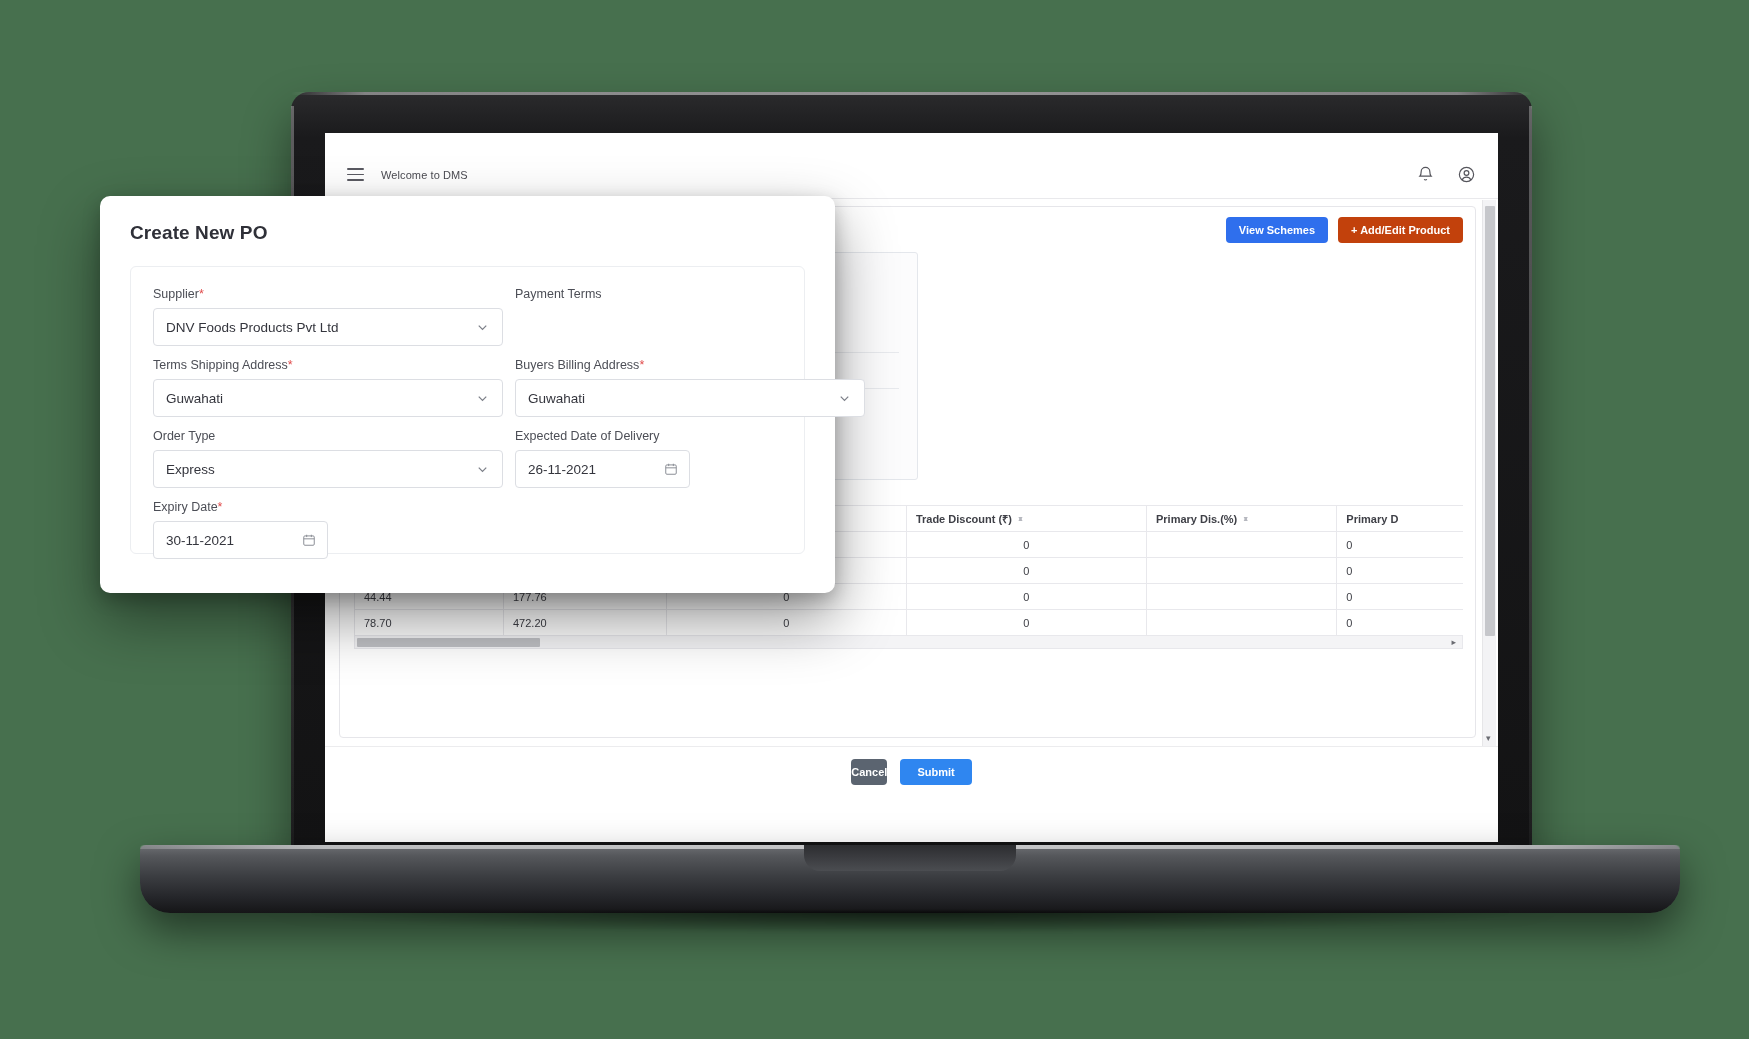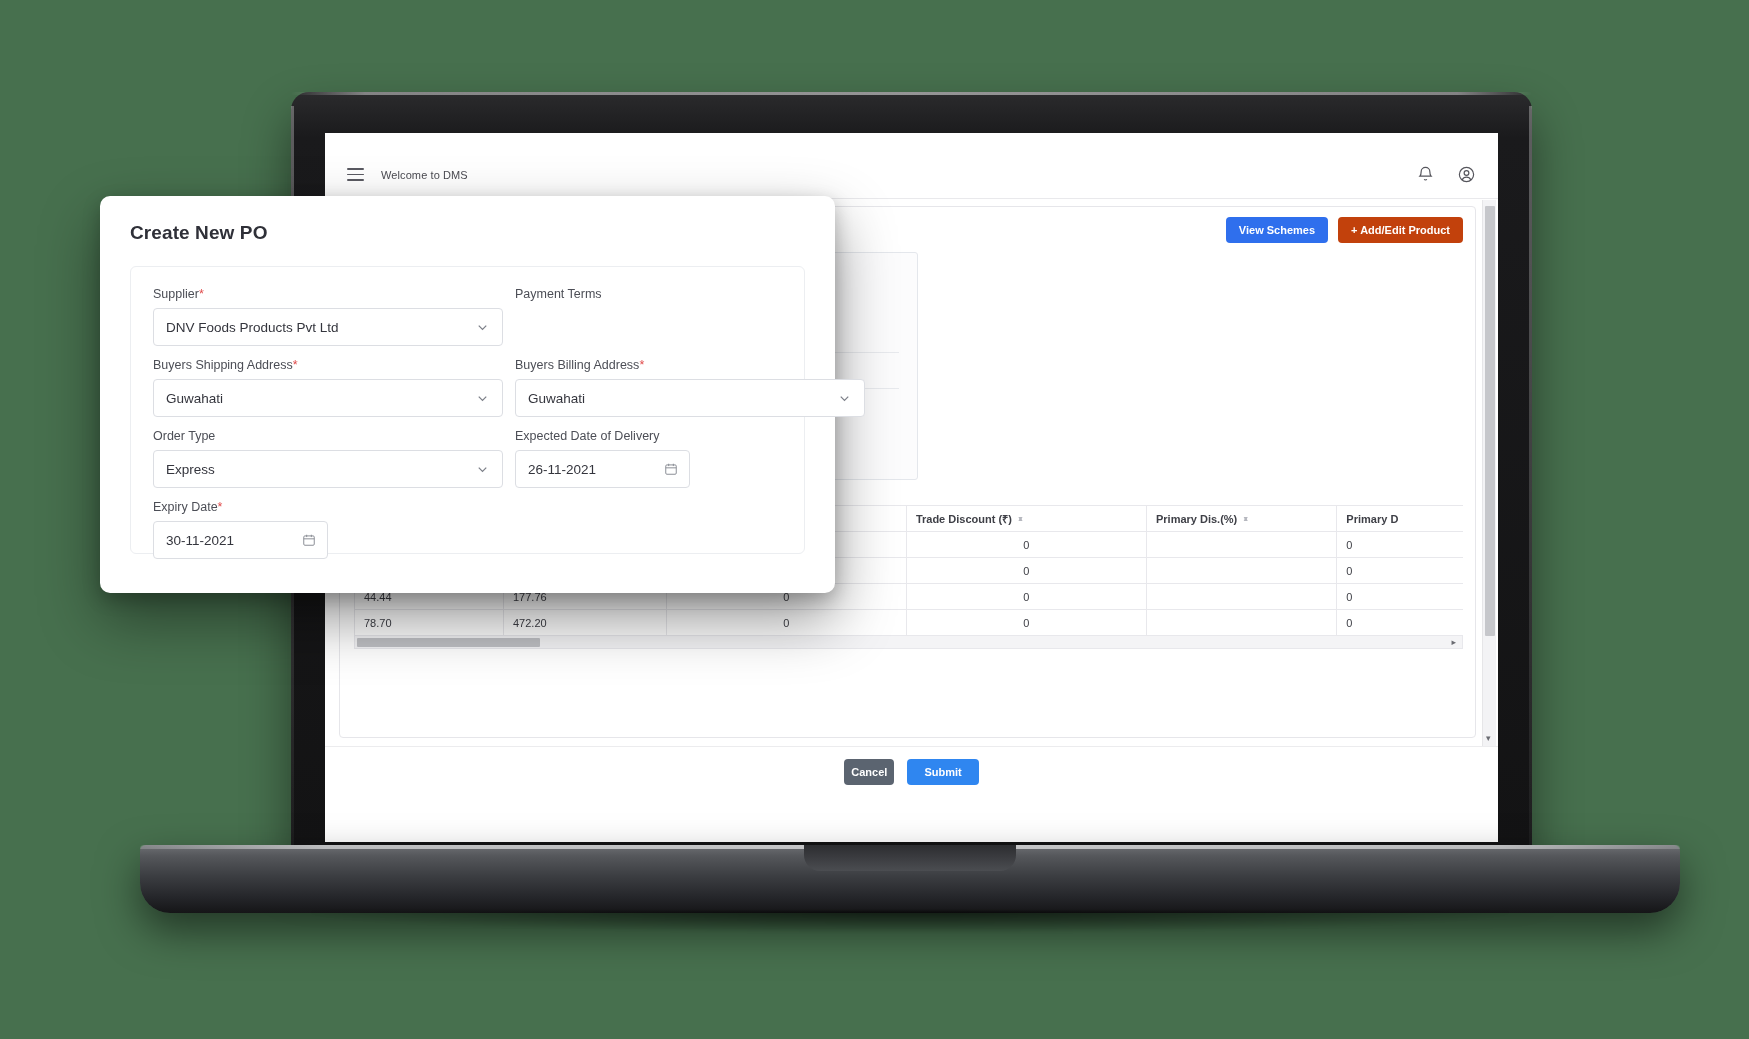--- a/index.html
+++ b/index.html
@@ -116,21 +116,21 @@
   .sortc span { font-size:7px; color:#b6b8bf; }
   .hscroll { position:relative; height:13px; background:#f4f4f6; border:1px solid #e8e8ec; border-top:none; }
   .hthumb { position:absolute; left:2px; top:2px; width:183px; height:9px; background:#bfc0c4; border-radius:1px; }
   .harrow { position:absolute; right:6px; top:1px; font-size:9px; color:#6a6b71; }
 
   .footerbar {
     position:absolute; left:0; right:0; bottom:0; height:96px; background:#fff;
     border-top:1px solid #ececee;
   }
   .footer-actions { position:absolute; left:0; right:0; top:12px; display:flex; justify-content:center; gap:13px; }
-  .btn-cancel { background:#5b6470; padding:7px 7px; }
+  .btn-cancel { background:#5b6470; padding:7px 0; }
   .btn-submit { background:#2f86f0; padding:7px 17px; }
 
   
   .vscroll { position:absolute; right:2px; top:67px; bottom:96px; width:14px; background:#f3f3f5; border-left:1px solid #e6e6e8; }
   .vthumb { position:absolute; left:2px; top:6px; width:10px; height:430px; background:#c6c7cb; border-radius:1px; }
   .vdown { position:absolute; left:3px; bottom:3px; font-size:9px; color:#6a6b71; }
 
   
   .modal {
     position:absolute; left:52px; top:196px; width:735px; height:397px;
@@ -413,21 +413,21 @@
                 </svg>
             </span>
           </div>
         </div>
 
         <div>
           <div class="field-label">Payment Terms</div>
         </div>
 
         <div>
-          <div class="field-label"><span>Buyers Shipping Address</span><span class="req">*</span></div>
+          <div class="field-label"><span>Terms Shipping Address</span><span class="req">*</span></div>
           <div class="sel">
             <span>Guwahati</span>
             <span class="chev">
               <svg width="15" height="15" viewBox="0 0 24 24" fill="none" stroke="currentColor" stroke-width="2">
                   <path d="M6 9l6 6 6-6"></path>
                 </svg>
             </span>
           </div>
         </div>
 

